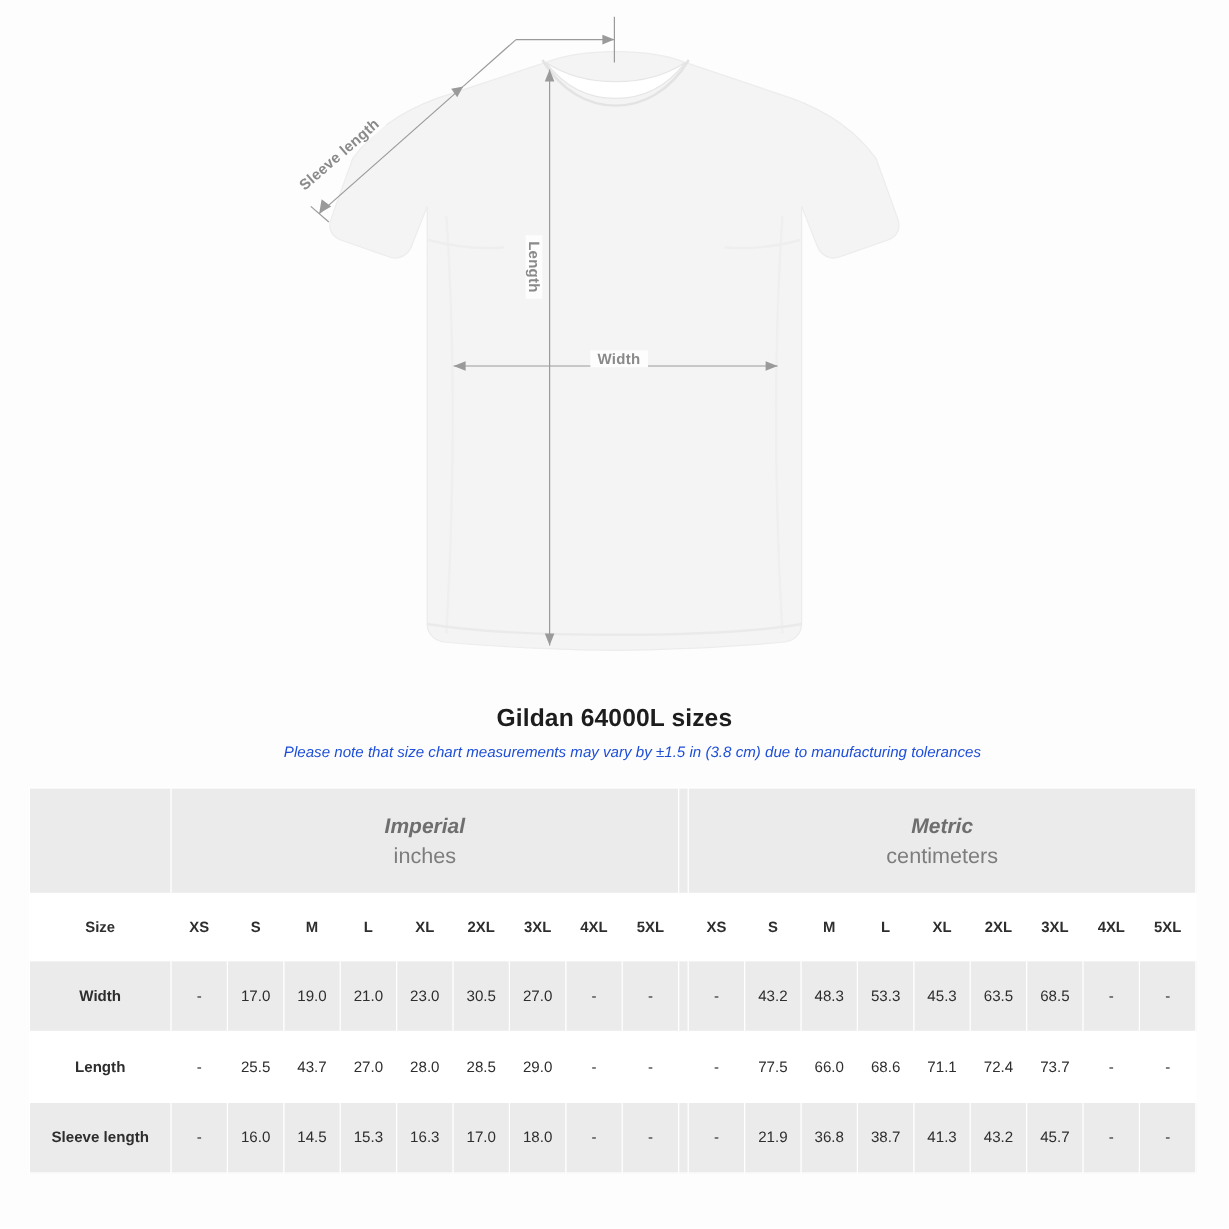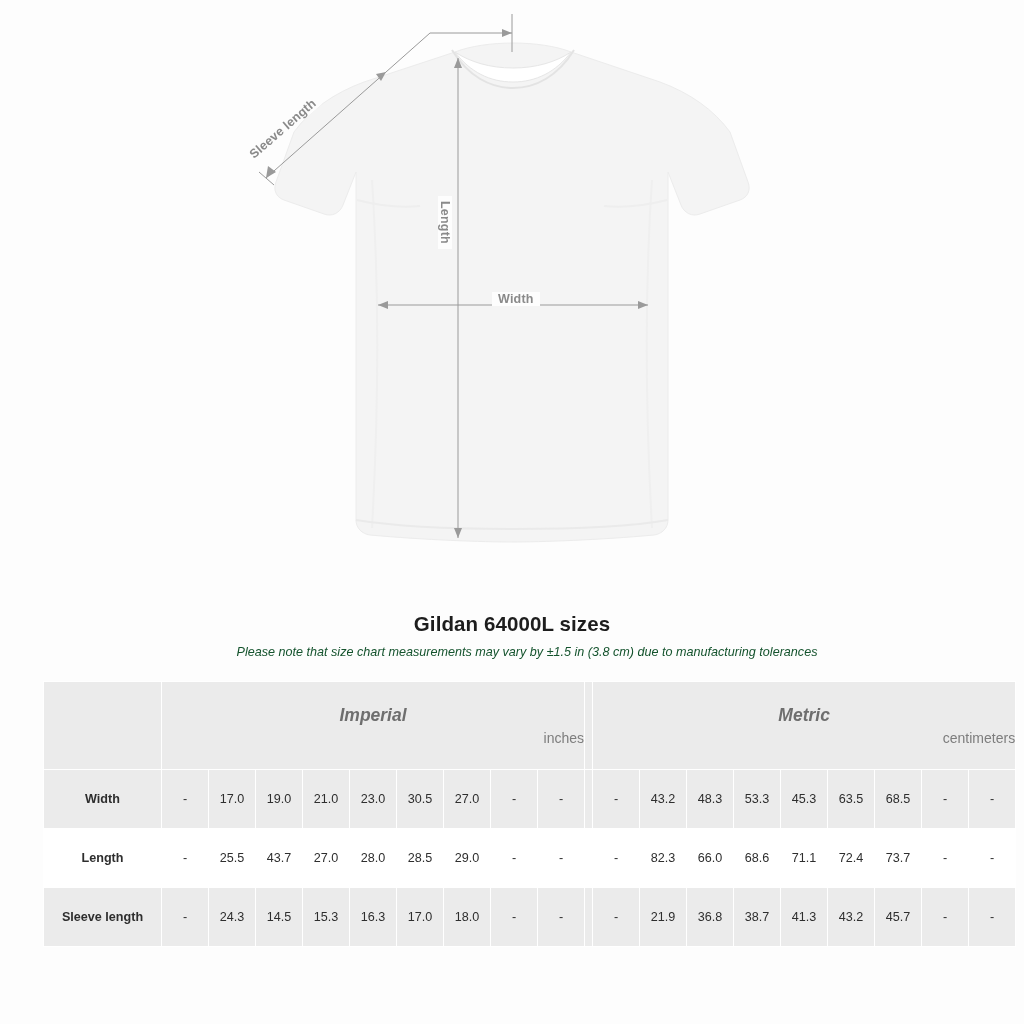--- a/index.html
+++ b/index.html
@@ -57,40 +57,40 @@
     top: 150px;
     transform: rotate(-41deg);
     transform-origin: left bottom;
     background: #fdfdfd;
     padding: 0 4px;
   }
 
   
   .title-block {
     text-align: center;
-    margin-top: 27px;
+    margin-top: 2px;
   }
   .chart-title {
     font-size: 20.5px;
     font-weight: bold;
     color: #1d1d1d;
     letter-spacing: 0.1px;
   }
   .chart-note {
     font-size: 12.6px;
     font-style: italic;
-    color: #14532d;
+    color: #1d4ed8;
     margin-top: 9px;
     padding-left: 30px;
   }
 
   
   .table-wrap {
     margin-top: 22px;
-    padding: 0 43px;
+    padding: 0 24px;
   }
   table.size-table {
     width: 952px;
     border-collapse: collapse;
     table-layout: fixed;
   }
   table.size-table td, table.size-table th {
     border: 1px solid #ffffff;
     padding: 0;
     text-align: center;
@@ -100,24 +100,23 @@
     height: 88px;
     background: #ebebeb;
   }
   .unit-title {
     font-size: 17.5px;
     font-style: italic;
     font-weight: bold;
     color: #6e6e6e;
   }
   .unit-sub {
-    font-size: 14px;
+    font-size: 18px;
     color: #7d7d7d;
     margin-top: 4px;
-    text-align: right;
   }
   .col-header td {
     height: 56px;
     background: #ffffff;
     font-size: 12.4px;
     font-weight: bold;
     color: #2e2e2e;
   }
   .col-header td.rowlabel-head {
     background: #ffffff;
@@ -247,20 +246,42 @@
           <div class="unit-title">Imperial</div>
           <div class="unit-sub">inches</div>
         </td>
         <td></td>
         <td colspan="9">
           <div class="unit-title">Metric</div>
           <div class="unit-sub">centimeters</div>
         </td>
       </tr>
 
+      <tr class="col-header">
+        <td class="rowlabel-head">Size</td>
+        <td>XS</td>
+        <td>S</td>
+        <td>M</td>
+        <td>L</td>
+        <td>XL</td>
+        <td>2XL</td>
+        <td>3XL</td>
+        <td>4XL</td>
+        <td>5XL</td>
+        <td></td>
+        <td>XS</td>
+        <td>S</td>
+        <td>M</td>
+        <td>L</td>
+        <td>XL</td>
+        <td>2XL</td>
+        <td>3XL</td>
+        <td>4XL</td>
+        <td>5XL</td>
+      </tr>
 
       <tr class="data-row shade">
         <td class="rowlabel">Width</td>
         <td>-</td>
         <td>17.0</td>
         <td>19.0</td>
         <td>21.0</td>
         <td>23.0</td>
         <td>30.5</td>
         <td>27.0</td>
@@ -284,34 +305,34 @@
         <td>25.5</td>
         <td>43.7</td>
         <td>27.0</td>
         <td>28.0</td>
         <td>28.5</td>
         <td>29.0</td>
         <td>-</td>
         <td>-</td>
         <td></td>
         <td>-</td>
-        <td>82.3</td>
+        <td>77.5</td>
         <td>66.0</td>
         <td>68.6</td>
         <td>71.1</td>
         <td>72.4</td>
         <td>73.7</td>
         <td>-</td>
         <td>-</td>
       </tr>
 
       <tr class="data-row shade">
         <td class="rowlabel">Sleeve length</td>
         <td>-</td>
-        <td>24.3</td>
+        <td>16.0</td>
         <td>14.5</td>
         <td>15.3</td>
         <td>16.3</td>
         <td>17.0</td>
         <td>18.0</td>
         <td>-</td>
         <td>-</td>
         <td></td>
         <td>-</td>
         <td>21.9</td>

